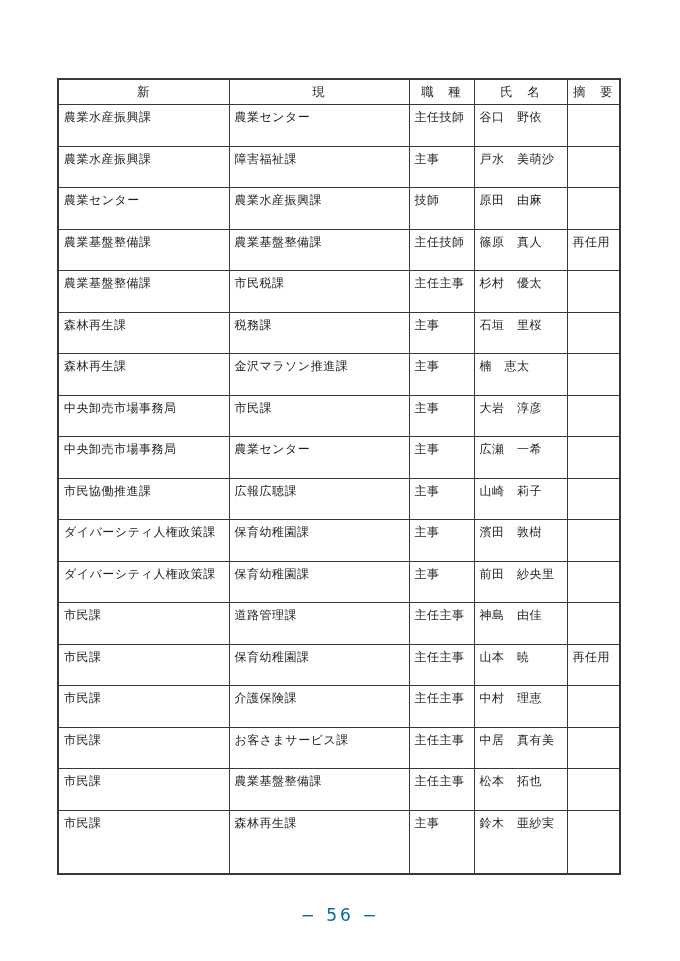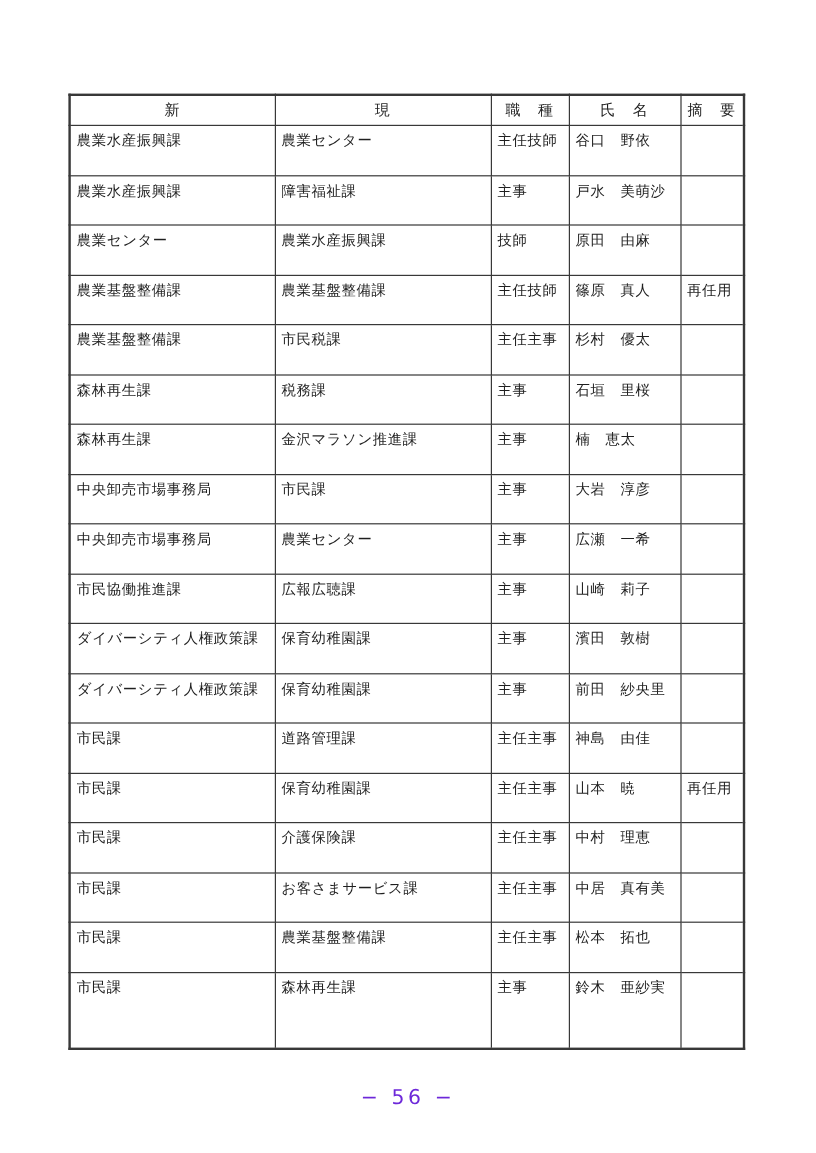--- a/index.html
+++ b/index.html
@@ -57,21 +57,21 @@
   col.c-note    { width: 53px;  }
   .page-number {
     position: absolute;
     left: 0;
     right: 0;
     top: 905px;
     text-align: center;
     font-family: "DejaVu Sans", "Liberation Sans", sans-serif;
     font-size: 17px;
     letter-spacing: 3px;
-    color: #6d28d9;
+    color: #0369a1;
   }
 </style>
 </head>
 <body>
 
 <div class="page">
 
   <table class="personnel">
     <colgroup>
       <col class="c-new">

